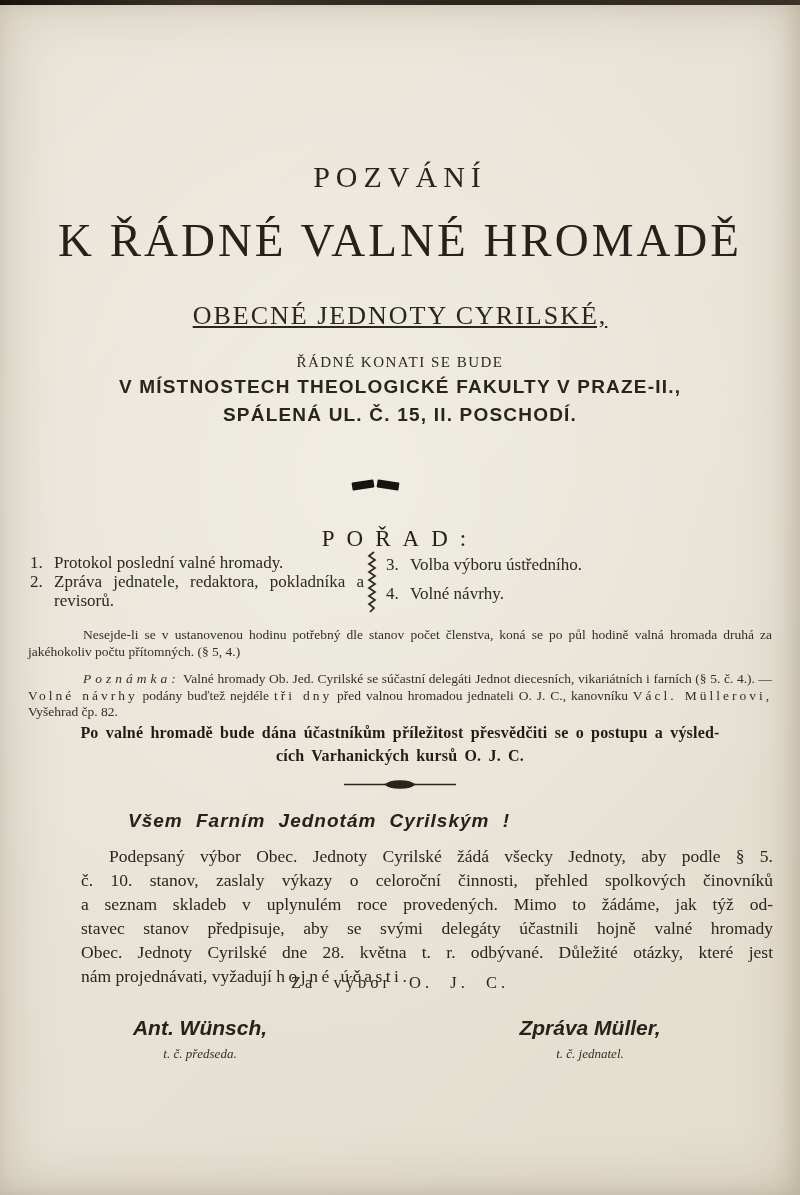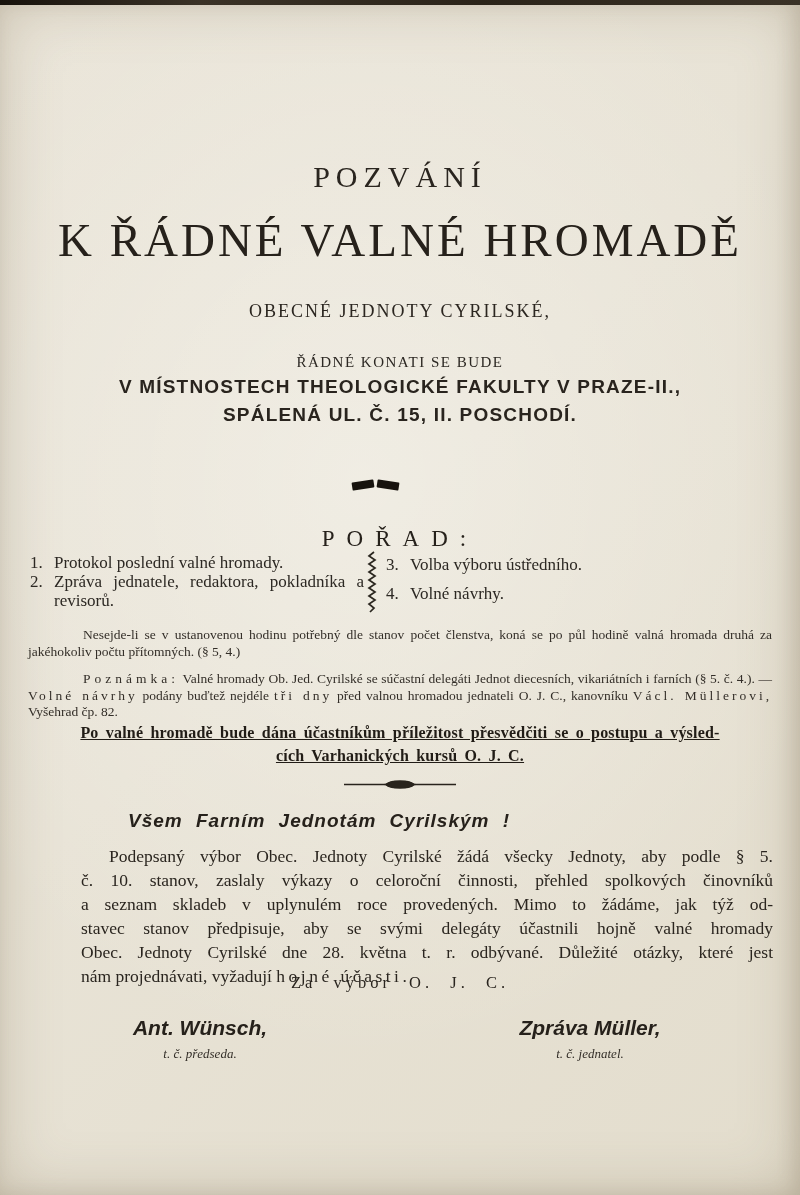--- a/index.html
+++ b/index.html
@@ -15,21 +15,21 @@
     font-family:"Liberation Serif", serif;
     color:#2c2823;
   }
   .top-edge{position:absolute;top:0;left:0;width:800px;height:5px;
     background:linear-gradient(to right,#17120c,#3a3227 25%,#2b241a 60%,#3a3227);}
   .abs{position:absolute;}
   .center{width:800px;text-align:center;}
 
   .title{top:160px;font-size:30px;letter-spacing:6px;color:#2a251f;}
   .main-heading{top:213px;font-size:47px;letter-spacing:3px;color:#26211b;white-space:nowrap;}
-  .org-line{top:301px;font-size:18px;letter-spacing:2px;color:#2b2620;}
+  .org-line{top:301px;font-size:26px;letter-spacing:2px;color:#2b2620;text-decoration:underline;}
   .which-line{top:354px;font-size:15px;letter-spacing:1.5px;}
   .venue1{top:376px;font-family:"Liberation Sans",sans-serif;font-weight:bold;font-size:19px;letter-spacing:1.2px;color:#29241e;}
   .venue2{top:404px;font-family:"Liberation Sans",sans-serif;font-weight:bold;font-size:19px;letter-spacing:1.2px;color:#29241e;}
   .datetime{top:437px;font-family:"Liberation Sans",sans-serif;font-weight:bold;font-size:20px;letter-spacing:0.8px;color:#26211b;}
 
   .chevron{top:477px;left:352px;width:50px;height:16px;}
   .chevron .bar{position:absolute;width:22px;height:8px;background:#17130e;border-radius:1px;}
   .chevron .b1{left:0;top:4px;transform:rotate(-9deg);}
   .chevron .b2{left:25px;top:4px;transform:rotate(9deg);}
 
@@ -41,24 +41,24 @@
   .agenda-item{position:relative;padding-left:24px;text-align:justify;}
   .agenda-item .num{position:absolute;left:0;}
   .agenda-right .agenda-item{margin-bottom:10px;text-align:left;}
   .zigzag{position:absolute;left:336px;top:-2px;}
 
   .note{left:28px;width:744px;font-size:13.5px;line-height:16.5px;text-align:justify;color:#332e28;}
   .note1{top:627px;text-indent:55px;}
   .note2{top:671px;}
   .note2 .lead{display:inline-block;width:55px;}
   .sp{letter-spacing:3px;}
-  .sp-label{letter-spacing:4px;}
+  .sp-label{letter-spacing:4px;font-style:italic;}
 
   .announce{top:721px;left:50px;width:700px;text-align:center;font-weight:bold;
-    font-size:16px;line-height:23px;color:#211c16;word-spacing:3px;letter-spacing:0.2px;text-decoration:underline;}
+    font-size:16px;line-height:23px;color:#211c16;word-spacing:3px;letter-spacing:0.2px;}
 
   .divider{top:778px;left:340px;}
 
   .appeal-head{top:810px;left:128px;font-family:"Liberation Sans",sans-serif;
     font-weight:bold;font-style:italic;font-size:19px;letter-spacing:1px;word-spacing:7px;color:#26211b;}
 
   .appeal{top:844px;left:69px;width:692px;font-size:17.5px;line-height:24px;color:#2a251f;margin-left:12px;}
   .appeal .jline{text-align:justify;text-align-last:justify;}
   .appeal .first{text-indent:28px;}
   .appeal .lastline{text-align:left;}

